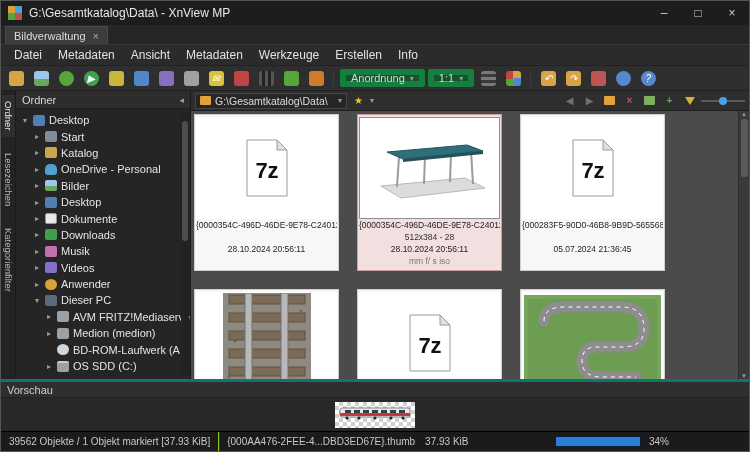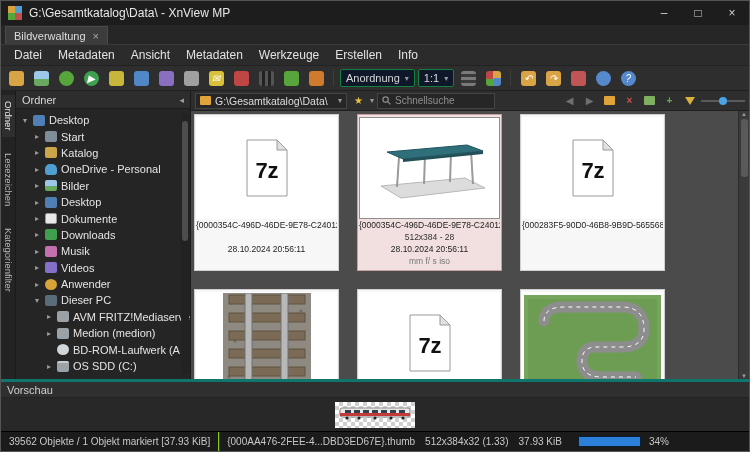--- a/index.html
+++ b/index.html
@@ -30,21 +30,21 @@
   .menuitem { font-size:12px; color:#e2e2e2; padding:2px 7px; }
 
   
   .toolbar { height:26px; background:#2e2e2e; border-top:1px solid #222; border-bottom:1px solid #202020;
              display:flex; align-items:center; padding:0 4px; gap:3px; flex:0 0 auto; }
   .tb { width:22px; height:22px; display:flex; align-items:center; justify-content:center; border-radius:2px; }
   .tb .ic { width:15px; height:15px; border-radius:3px; display:flex; align-items:center; justify-content:center;
             font-size:10px; color:#fff; }
   .round { border-radius:50% !important; }
   .sep { width:1px; height:16px; background:#1c1c1c; border-right:1px solid #3d3d3d; margin:0 3px; }
-  .combo { height:18px; background:#0f172a; border:1px solid #15803d; display:flex; align-items:center;
+  .combo { height:18px; background:#14532d; border:6px solid #15803d; display:flex; align-items:center;
            gap:5px; padding:0 5px; font-size:11px; color:#d8d8d8; border-radius:2px; }
   .caret { font-size:8px; color:#9a9a9a; }
 
   
   .bodyrow { flex:1 1 auto; display:flex; min-height:0; }
 
   
   .vrail { width:15px; background:#232323; border-right:1px solid #1a1a1a; display:flex; flex-direction:column; align-items:center; padding-top:4px; gap:10px; flex:0 0 auto; }
   .vtab { writing-mode:vertical-rl; font-size:9.5px; color:#b8b8b8; padding:6px 1px; }
   .vtab.active { background:#2e2e2e; color:#e8e8e8; }
@@ -335,27 +335,20 @@
       <div class="pathbar">
         <span class="pathcombo">
           <span class="minifolder"></span>
           <span style="flex:1;overflow:hidden;white-space:nowrap">G:\Gesamtkatalog\Data\</span>
           <span class="caret">▾</span>
         </span>
         <span class="pb">
             <span style="color:#e8c33a">★</span>
           </span>
         <span class="caret">▾</span>
-        <span class="searchbox">
-          <svg width="9" height="9" viewBox="0 0 10 10">
-              <circle cx="4" cy="4" r="3" fill="none" stroke="#8a8a8a" stroke-width="1.4"></circle>
-              <line x1="6.3" y1="6.3" x2="9.3" y2="9.3" stroke="#8a8a8a" stroke-width="1.4"></line>
-            </svg>
-          <input placeholder="Schnellsuche" style="">
-        </span>
         <span style="flex:1"></span>
         <span class="pb" style="color:#6f6f6f">◀</span>
         <span class="pb" style="color:#6f6f6f">▶</span>
         <span class="pb">
             <span class="minifolder"></span>
           </span>
         <span class="pb" style="color:#d05050;font-weight:bold">×</span>
         <span class="pb">
             <span class="minifolder" style="background:#7fb060"></span>
           </span>
@@ -407,20 +400,21 @@
           <div class="cell">
             <div class="imgbox">
               <svg width="48" height="60" viewBox="0 0 48 60">
                 <path d="M4 2h30l10 10v46H4z" fill="#fff" stroke="#9a9a9a"></path>
                 <path d="M34 2l10 10H34z" fill="#e0e0e0" stroke="#9a9a9a"></path>
                 <text x="24" y="40" font-size="22" font-weight="bold" fill="#111" text-anchor="middle" font-family="Liberation Sans">7z</text>
               </svg>
             </div>
             <div class="fline">{000283F5-90D0-46B8-9B9D-5655681D1...</div>
             <div class="fline dim"></div>
+            <div class="fline">05.07.2024 21:36:45</div>
             <div class="fline exif"></div>
           </div>
 
           <div class="cell">
             <div class="imgbox">
               <svg width="88" height="100" viewBox="0 0 88 100">
                 <rect width="88" height="100" fill="#8e8a82"></rect>
                 <g fill="#6e6a64">
                     <circle cx="8" cy="10" r="1.5"></circle>
                     <circle cx="78" cy="18" r="1.5"></circle>
@@ -501,21 +495,20 @@
               <circle cx="64" cy="13" r="1.6"></circle>
           </g>
         </svg>
       </span>
     </div>
   </div>
 
   <div class="statusbar">
     <span class="seg">39562 Objekte / 1 Objekt markiert [37.93 KiB]</span>
     <span class="seg" style="border-right:none;box-shadow:none">{000AA476-2FEE-4...DBD3ED67E}.thumb</span>
-    <span class="seg" style="border-right:none;box-shadow:none;padding-left:2px">512x384x32 (1.33)</span>
     <span class="seg" style="border-right:none;box-shadow:none;padding-left:2px">37.93 KiB</span>
     <span class="spacer"></span>
     <span class="pbarbox">
         <span class="pfill" style="display:block"></span>
       </span>
     <span class="pct">34%</span>
   </div>
 
 </div>
 

